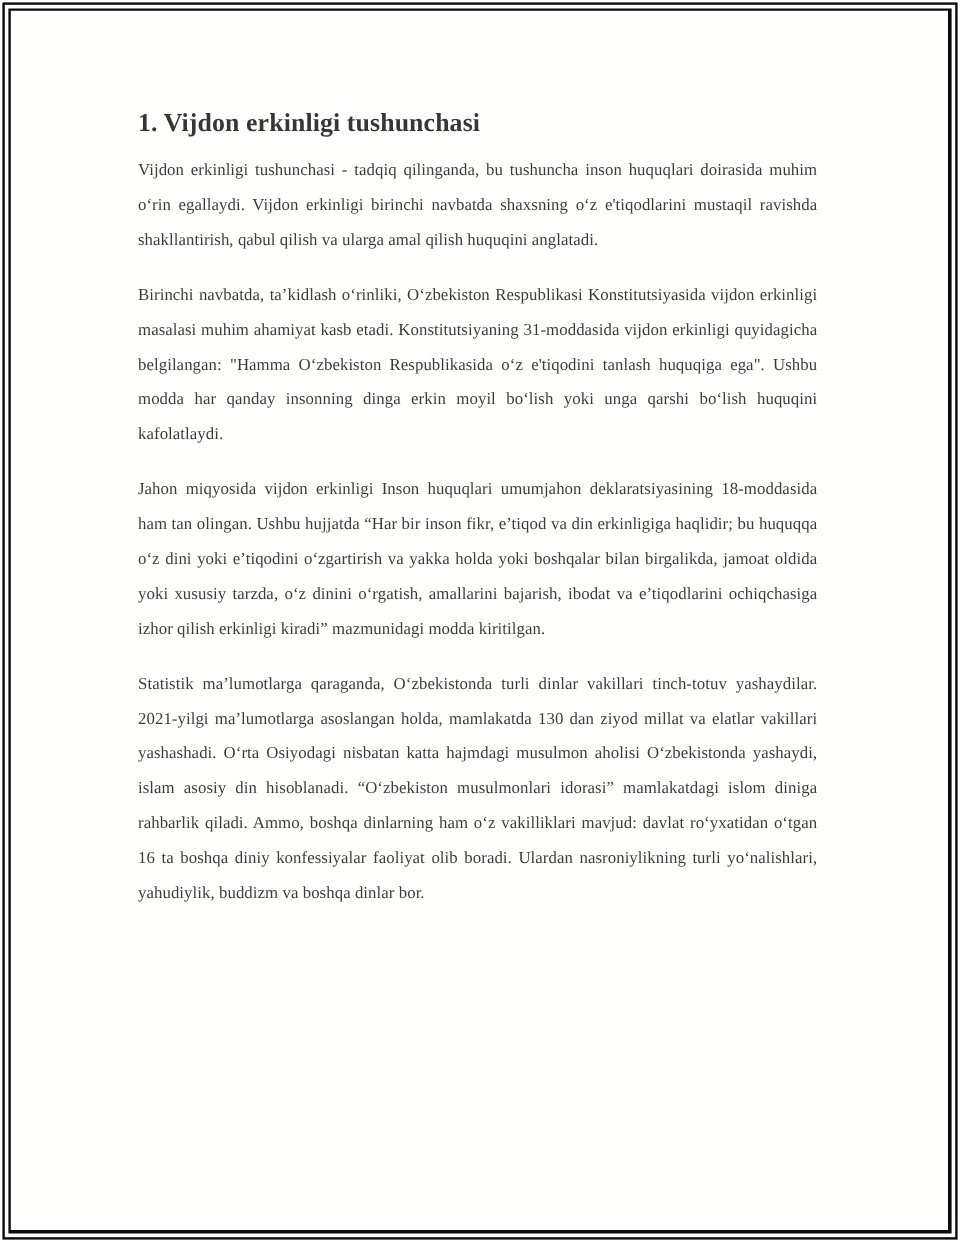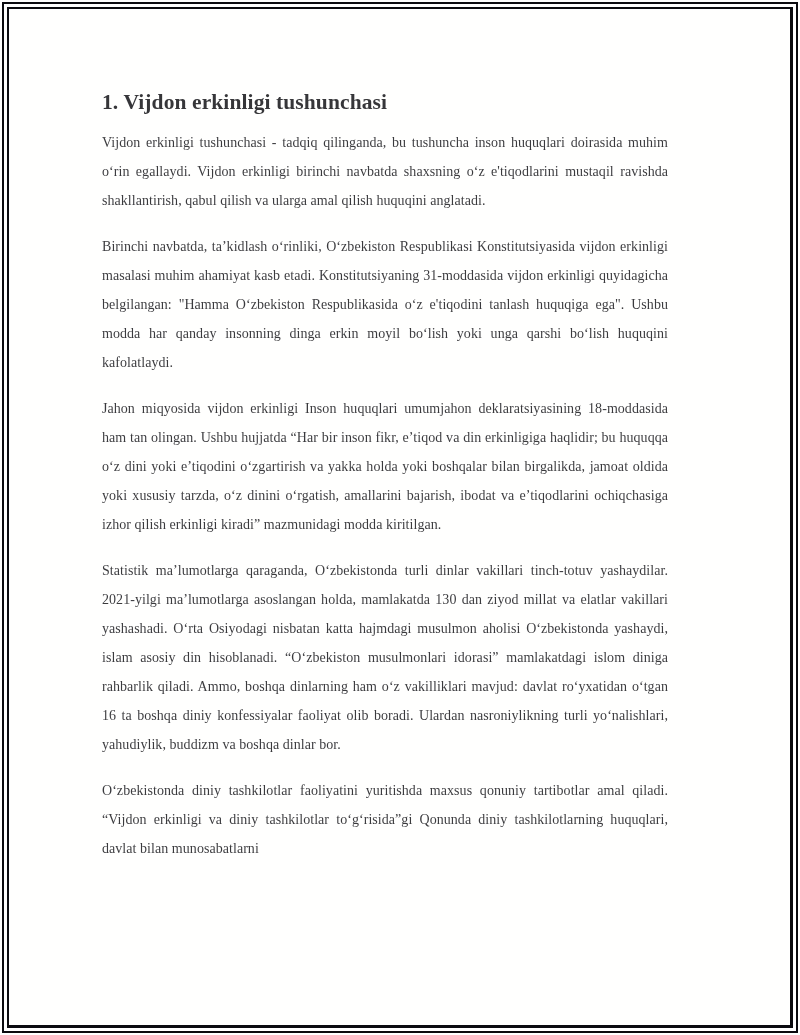--- a/index.html
+++ b/index.html
@@ -56,21 +56,21 @@
     left: 10px;
     top: 10px;
     width: 780px;
     height: 1015px;
     background: #ffffff;
     overflow: hidden;
   }
 
   .doc-content {
     position: absolute;
-    left: 92px;
+    left: 105px;
     top: 78px;
     width: 566px;
   }
 
   .doc-heading {
     font-family: "Liberation Serif", "DejaVu Serif", serif;
     font-size: 21.5px;
     font-weight: bold;
     color: #15151a;
     line-height: 28px;
@@ -117,20 +117,19 @@
       <h1 class="doc-heading">1. Vijdon erkinligi tushunchasi</h1>
 
       <p class="doc-paragraph">Vijdon erkinligi tushunchasi - tadqiq qilinganda, bu tushuncha inson huquqlari doirasida muhim o‘rin egallaydi. Vijdon erkinligi birinchi navbatda shaxsning o‘z e'tiqodlarini mustaqil ravishda shakllantirish, qabul qilish va ularga amal qilish huquqini anglatadi.</p>
 
       <p class="doc-paragraph">Birinchi navbatda, ta’kidlash o‘rinliki, O‘zbekiston Respublikasi Konstitutsiyasida vijdon erkinligi masalasi muhim ahamiyat kasb etadi. Konstitutsiyaning 31-moddasida vijdon erkinligi quyidagicha belgilangan: "Hamma O‘zbekiston Respublikasida o‘z e'tiqodini tanlash huquqiga ega". Ushbu modda har qanday insonning dinga erkin moyil bo‘lish yoki unga qarshi bo‘lish huquqini kafolatlaydi.</p>
 
       <p class="doc-paragraph">Jahon miqyosida vijdon erkinligi Inson huquqlari umumjahon deklaratsiyasining 18-moddasida ham tan olingan. Ushbu hujjatda “Har bir inson fikr, e’tiqod va din erkinligiga haqlidir; bu huquqqa o‘z dini yoki e’tiqodini o‘zgartirish va yakka holda yoki boshqalar bilan birgalikda, jamoat oldida yoki xususiy tarzda, o‘z dinini o‘rgatish, amallarini bajarish, ibodat va e’tiqodlarini ochiqchasiga izhor qilish erkinligi kiradi” mazmunidagi modda kiritilgan.</p>
 
       <p class="doc-paragraph">Statistik ma’lumotlarga qaraganda, O‘zbekistonda turli dinlar vakillari tinch-totuv yashaydilar. 2021-yilgi ma’lumotlarga asoslangan holda, mamlakatda 130 dan ziyod millat va elatlar vakillari yashashadi. O‘rta Osiyodagi nisbatan katta hajmdagi musulmon aholisi O‘zbekistonda yashaydi, islam asosiy din hisoblanadi. “O‘zbekiston musulmonlari idorasi” mamlakatdagi islom diniga rahbarlik qiladi. Ammo, boshqa dinlarning ham o‘z vakilliklari mavjud: davlat ro‘yxatidan o‘tgan 16 ta boshqa diniy konfessiyalar faoliyat olib boradi. Ulardan nasroniylikning turli yo‘nalishlari, yahudiylik, buddizm va boshqa dinlar bor.</p>
 
-      <p class="doc-paragraph">O‘zbekistonda diniy tashkilotlar faoliyatini yuritishda maxsus qonuniy tartibotlar amal qiladi. “Vijdon erkinligi va diniy tashkilotlar to‘g‘risida”gi Qonunda diniy tashkilotlarning huquqlari, davlat bilan munosabatlarni</p>
 
     </div>
 
     <div class="scan-tint"></div>
   </div>
 
 </div>
 
 </body></html>

